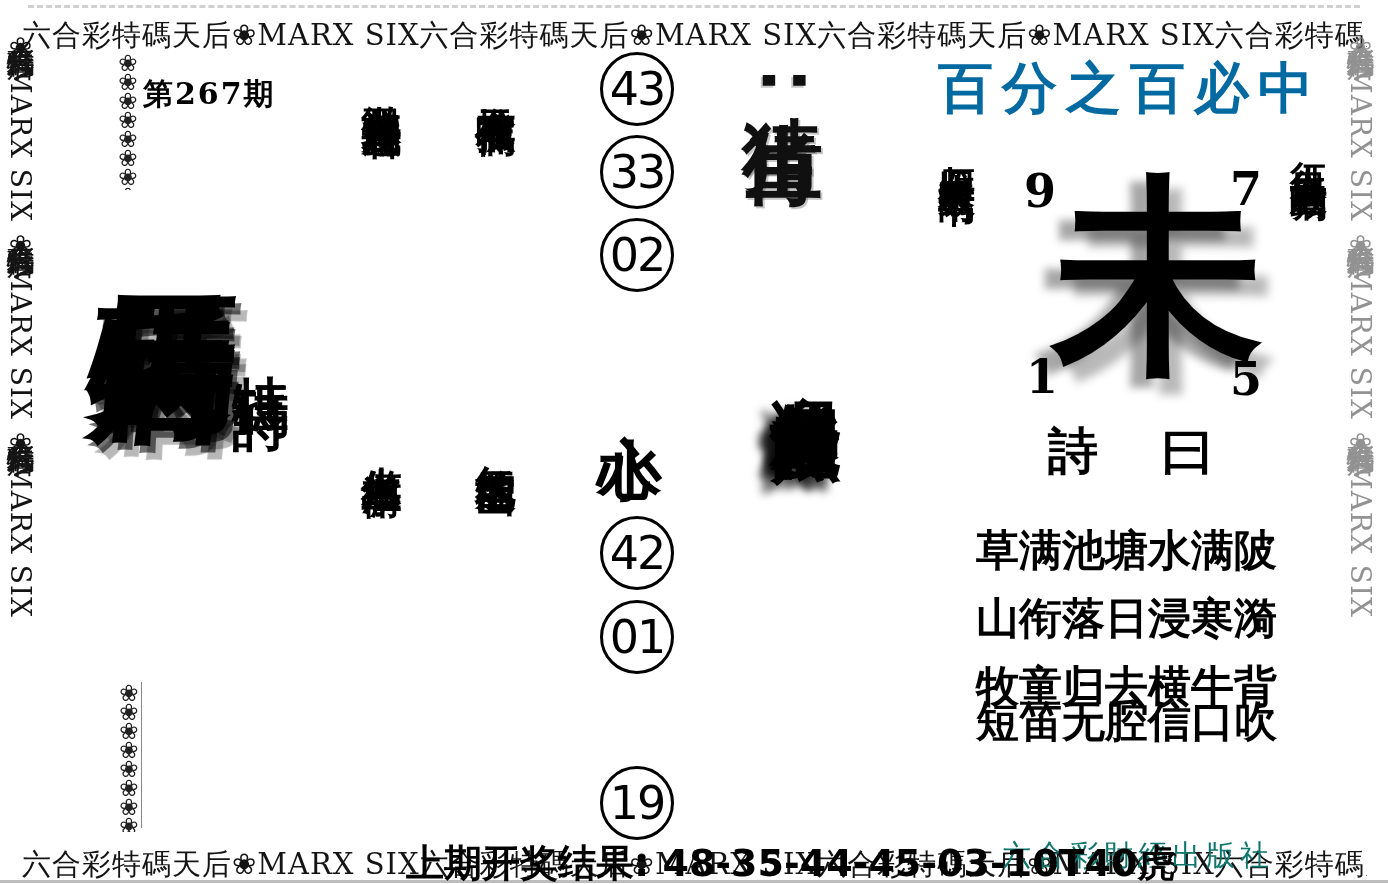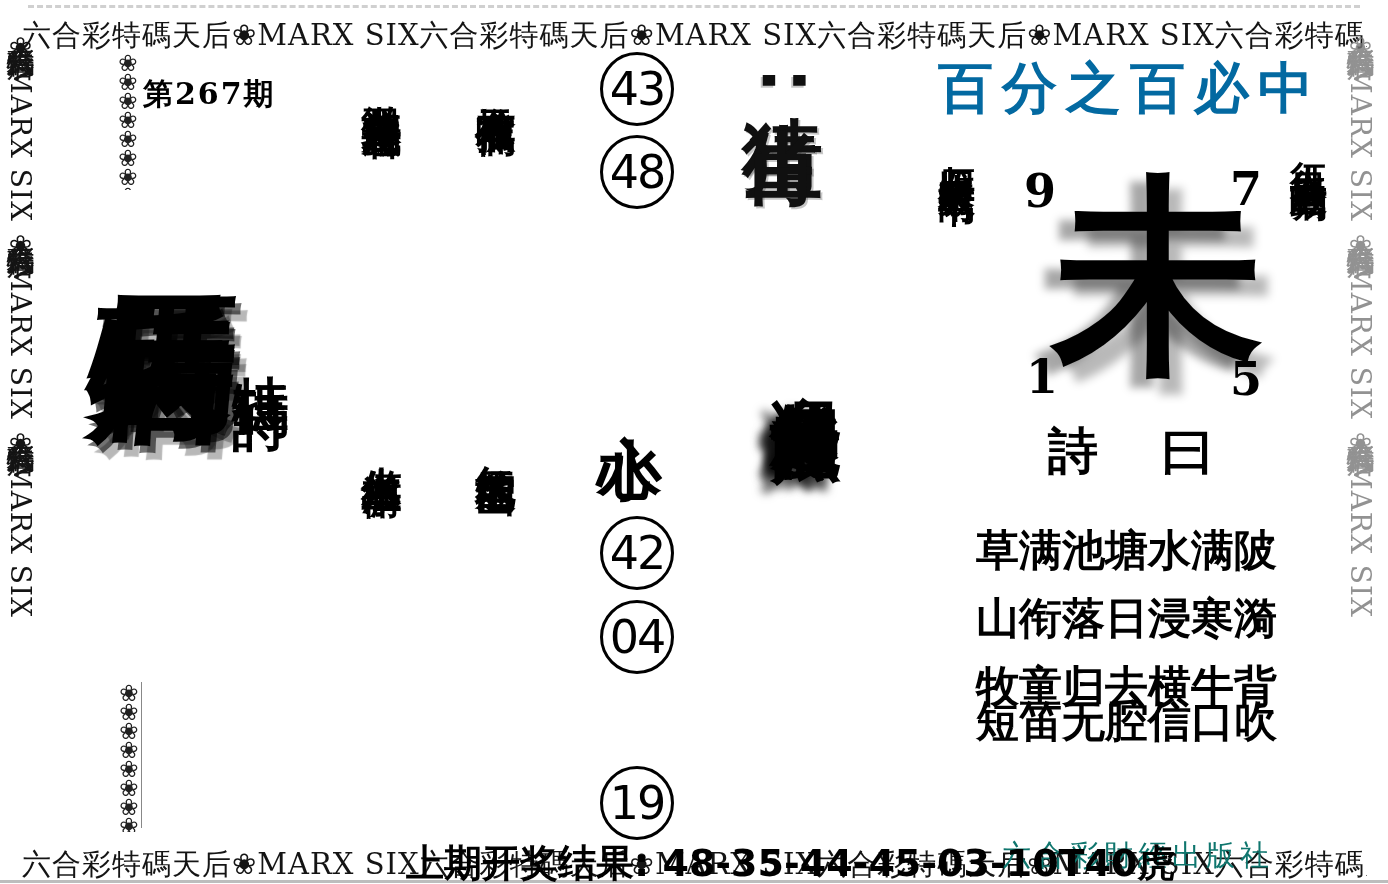--- a/index.html
+++ b/index.html
@@ -103,24 +103,25 @@
   <div class="abs chain-rule"></div>
   <div class="abs vert big-title">特碼天后</div>
   <div class="abs vert title-label">特碼詩</div>
 
   <div class="abs vert vpoem p1a">看我扁舟望翠微</div>
   <div class="abs vert vpoem p1b">俯江亭上何人坐</div>
   <div class="abs vert vpoem p2a">偶伴孤云宿岭东</div>
   <div class="abs vert vpoem p2b">四山欲雪地炉红</div>
 
   <div class="abs circle" style="top:52px">43</div>
-  <div class="abs circle" style="top:135px">48</div>
+  <div class="abs circle" style="top:135px">33</div>
+  <div class="abs circle" style="top:218px">02</div>
   <div class="abs vert num-label">心水</div>
   <div class="abs circle" style="top:516px">42</div>
-  <div class="abs circle" style="top:600px">04</div>
+  <div class="abs circle" style="top:600px">01</div>
   <div class="abs circle" style="top:766px">19</div>
 
   <div class="abs vert zodiac-heading">猜生肖∶</div>
   <div class="abs vert zodiac-answer">自课越佣能种瓜</div>
 
   <div class="abs slogan">百分之百必中</div>
   <div class="abs vert vphrase phrase-left">归雁来时数附书</div>
   <div class="abs vert vphrase phrase-right">征人去日殷勤嘱</div>
   <div class="abs corner-num n9">9</div>
   <div class="abs corner-num n7">7</div>

